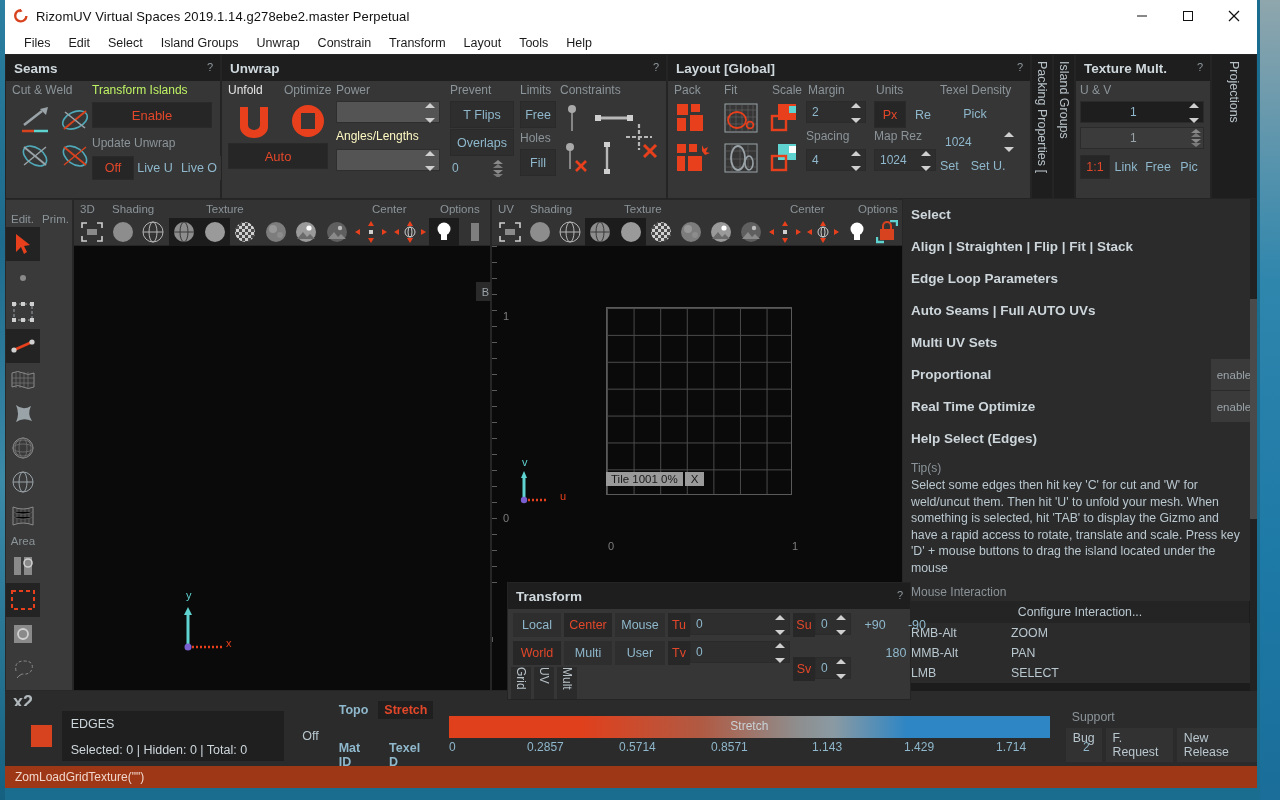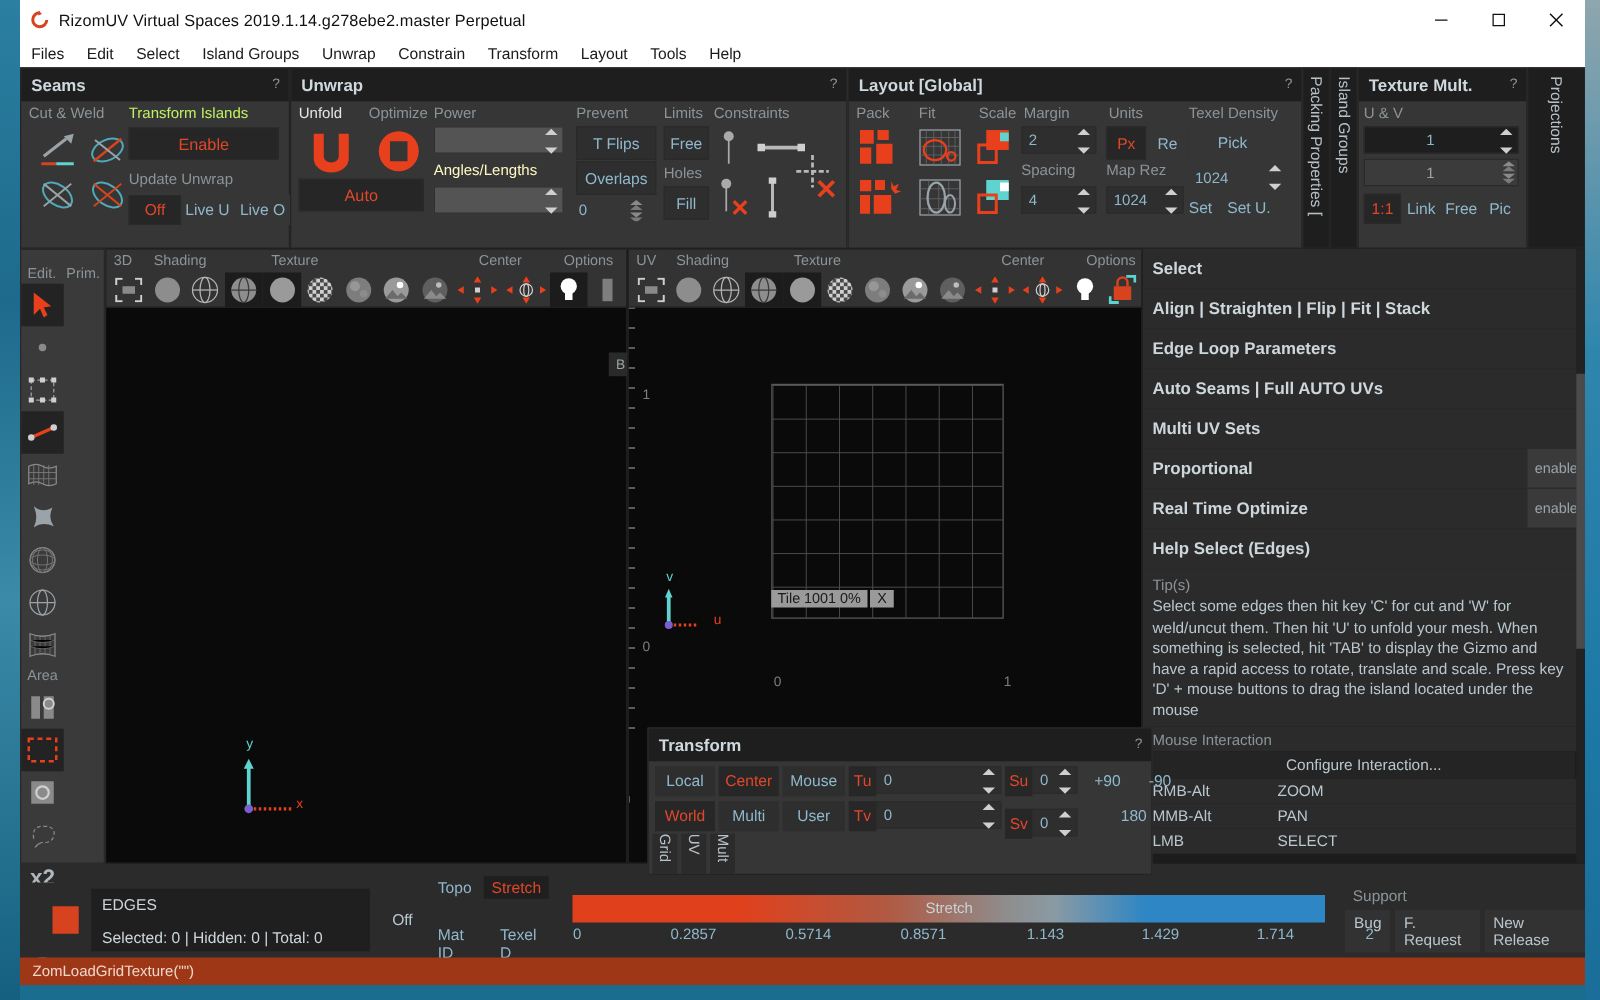--- a/index.html
+++ b/index.html
@@ -9,36 +9,36 @@
     background:#1b6d8f;
     font-size:12px;
     color:#b9c3c9;
   }
   
   .desktop-left { position:absolute; left:0; top:0; width:16px; height:800px;
     background:linear-gradient(180deg,#2b7fa0,#1d6a8c 30%,#3b8aa8 60%,#156080); }
   .desktop-right { position:absolute; right:0; top:0; width:20px; height:800px;
     background:linear-gradient(180deg,#8fa6ad,#2f86ad 35%,#1d79a6 70%,#1a6e99); }
 
-  .app { position:absolute; left:16px; top:0; width:1252px; height:800px;
+  .app { position:absolute; left:5px; top:0; width:1252px; height:800px;
     background:#2b2b2b; overflow:hidden; }
 
   
   .titlebar { height:32px; background:#ffffff; display:flex; align-items:center;
     position:relative; }
   .tb-logo { width:16px; height:16px; margin-left:8px; margin-right:7px; position:relative; }
   .tb-logo svg { display:block; }
   .tb-title { color:#111; font-size:13px; letter-spacing:.1px; }
   .tb-btns { position:absolute; right:0; top:0; height:32px; display:flex; }
   .tb-btn { width:46px; height:32px; display:flex; align-items:center; justify-content:center;
     color:#111; font-size:13px; }
 
   
   .menubar { height:22px; background:#ffffff; display:flex; align-items:center;
-    gap:0; }
+    padding-left:10px; gap:0; }
   .menu-item { color:#1b1b1b; font-size:12.5px; padding:2px 9px; }
 
   
   .toprow { display:flex; height:145px; background:#2b2b2b; }
   .panel { background:#363636; border:1px solid #242424; position:relative; }
   .panel-head { height:26px; background:#1e1e1e; display:flex; align-items:center;
     padding:0 8px; }
   .panel-title { color:#cfd8dd; font-size:13.5px; font-weight:bold; }
   .panel-help { position:absolute; right:7px; top:6px; color:#8d979c; font-size:11px; }
   .panel-body { padding:4px 6px; position:relative; height:calc(100% - 26px); }
@@ -121,21 +121,21 @@
   .tabs-bottom span { writing-mode:vertical-rl; color:#b7c2c8; font-size:12px; }
 
   
   .statusrow { position:absolute; left:0; bottom:34px; width:1252px; height:60px;
     background:#2b2b2b; display:flex; align-items:center; }
   .swatch { width:22px; height:22px; background:#d8431f; margin:0 10px 0 26px; }
   .countbox { background:#1f1f1f; width:236px; height:50px; padding:6px 9px; }
   .countbox .a { color:#cdd6db; font-size:12.5px; }
   .countbox .b { color:#cdd6db; font-size:12.5px; margin-top:12px; }
   .offbtn { color:#b9c7cf; font-size:12.5px; margin:0 14px 0 18px; }
-  .modebtns { display:flex; flex-direction:column; gap:20px; }
+  .modebtns { display:flex; flex-direction:column; gap:20px;font-weight:bold; }
   .modebtns .r { display:flex; gap:4px; }
   .mb { font-size:12.5px; color:#8fb8cc; padding:2px 6px; }
   .mb.on { color:#e2472a; background:#1f1f1f; }
 
   .grad-wrap { margin-left:14px; width:640px; }
   .grad-bar { height:22px; position:relative;
     background:linear-gradient(90deg,#e0401c 0%,#e0401c 22%,#b05a43 42%,#8e8e8e 58%,#8a9aa3 64%,#2f86c4 76%,#2f86c4 100%); }
   .grad-bar .lbl { position:absolute; left:50%; transform:translateX(-50%);
     color:#c9d2d6; font-size:12px; top:3px; }
   .grad-ticks { position:relative; height:18px; }
@@ -1053,21 +1053,21 @@
           <div class="tg on dotted" style="width:22px">Tv</div>
           <div class="numfield" style="width:100px">
             <span>0</span>
             <div class="spin-arrows">
                 <div class="ar-up"></div>
                 <div class="ar-dn"></div>
               </div>
           </div>
         </div>
       </div>
-      <div style="display:flex;flex-direction:column;gap:10px">
+      <div style="display:flex;flex-direction:column;gap:20px">
         <div style="display:flex">
           <div class="tg on dotted" style="width:22px">Su</div>
           <div class="numfield" style="width:36px">
             <span>0</span>
             <div class="spin-arrows">
                 <div class="ar-up"></div>
                 <div class="ar-dn"></div>
               </div>
           </div>
         </div>

